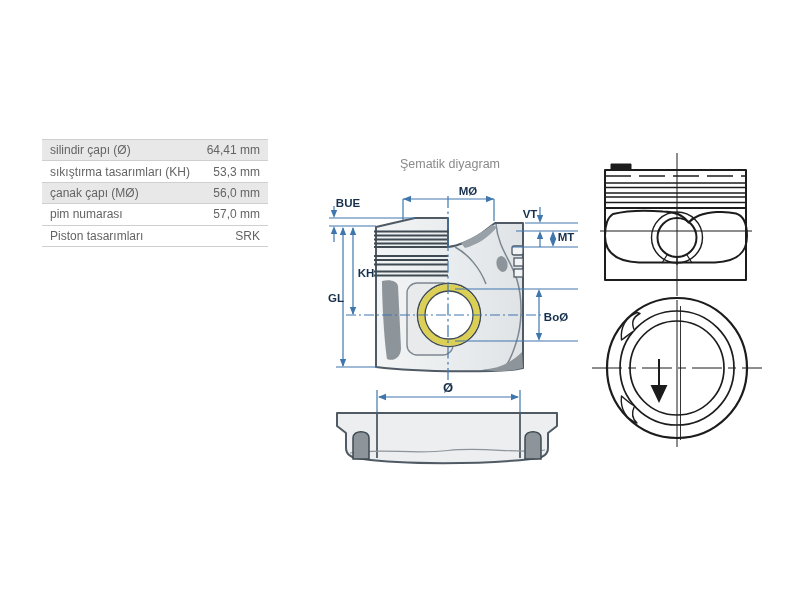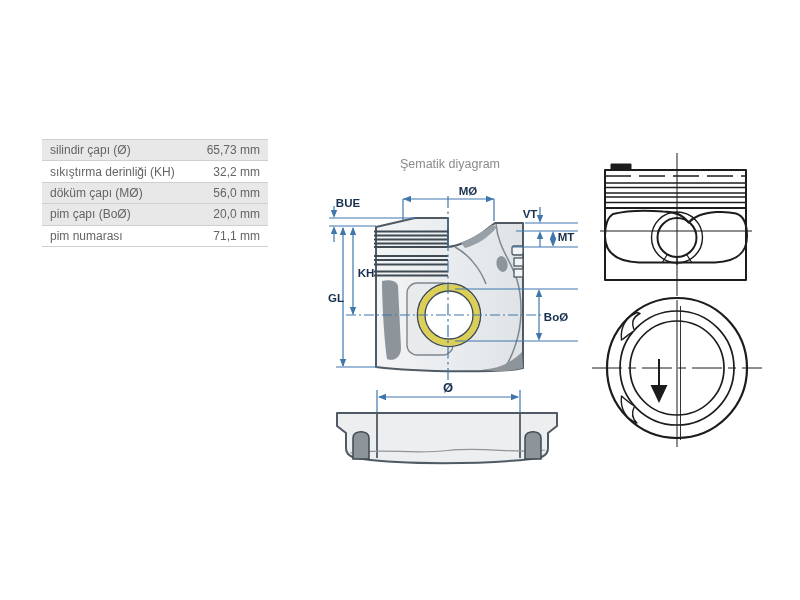--- a/index.html
+++ b/index.html
@@ -26,37 +26,37 @@
   .diagram-title { font:12.5px "Liberation Sans", sans-serif; fill:#8a8a8a; }
 </style>
 </head>
 <body>
 
 <div class="page">
 
   <div class="spec-table">
     <div class="spec-row alt">
       <span class="spec-label">silindir çapı (Ø)</span>
-      <span class="spec-value">65,73 mm</span>
+      <span class="spec-value">64,41 mm</span>
     </div>
     <div class="spec-row">
-      <span class="spec-label">sıkıştırma derinliği (KH)</span>
-      <span class="spec-value">32,2 mm</span>
+      <span class="spec-label">sıkıştırma tasarımları (KH)</span>
+      <span class="spec-value">53,3 mm</span>
     </div>
     <div class="spec-row alt">
-      <span class="spec-label">döküm çapı (MØ)</span>
+      <span class="spec-label">çanak çapı (MØ)</span>
       <span class="spec-value">56,0 mm</span>
-    </div>
-    <div class="spec-row alt">
-      <span class="spec-label">pim çapı (BoØ)</span>
-      <span class="spec-value">20,0 mm</span>
     </div>
     <div class="spec-row">
       <span class="spec-label">pim numarası</span>
-      <span class="spec-value">71,1 mm</span>
+      <span class="spec-value">57,0 mm</span>
+    </div>
+    <div class="spec-row">
+      <span class="spec-label">Piston tasarımları</span>
+      <span class="spec-value">SRK</span>
     </div>
   </div>
 
   <svg class="diagram" width="800" height="600" viewBox="0 0 800 600">
     <defs>
       <linearGradient id="gBody" x1="0" y1="0" x2="1" y2="0">
         <stop offset="0" stop-color="#f2f4f5"></stop>
         <stop offset="0.55" stop-color="#e9ecee"></stop>
         <stop offset="1" stop-color="#dfe3e6"></stop>
       </linearGradient>

